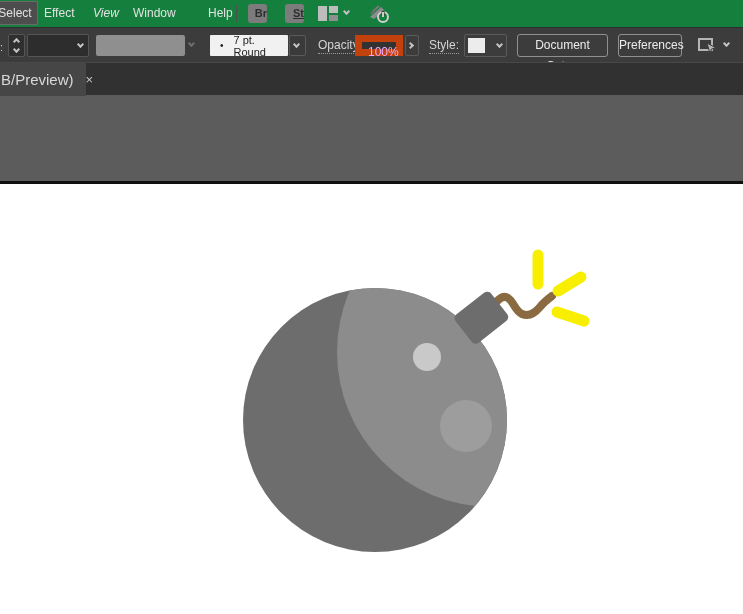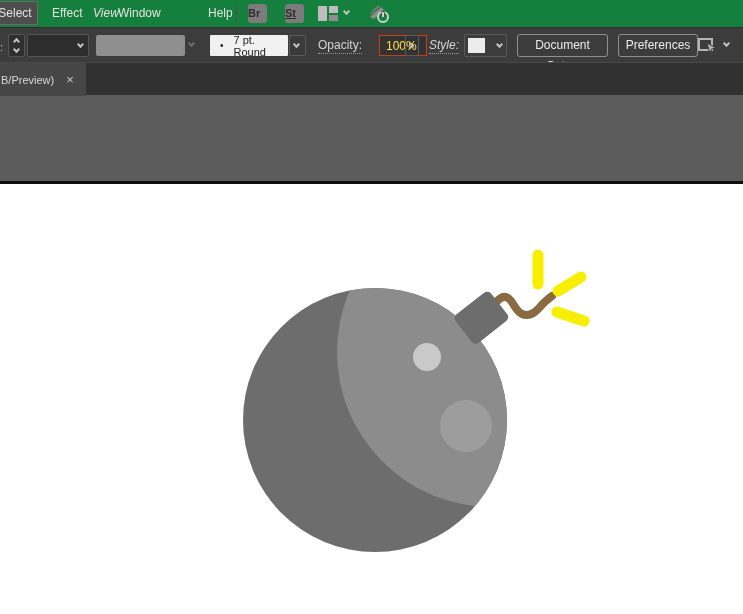--- a/index.html
+++ b/index.html
@@ -8,21 +8,21 @@
 
   
   .menubar { position:relative; height:27px; background:#15803d; overflow:hidden; }
   .menu-item { position:absolute; top:0; height:27px; line-height:27px;
     color:#e2e2e2; font-size:12px; }
   .menu-item.active { top:2px; height:22px; line-height:22px; background:#4d4d4d;
     outline:1px solid #6a6a6a; text-align:center; }
   .mb-divider { position:absolute; left:236px; top:5px; width:1px; height:17px; background:#4e4e4e; }
   .badge { position:absolute; top:4px; width:19px; height:19px; border-radius:3px;
     background:#7c7c7c; color:#2e2e2e; font-size:11px; font-weight:bold;
-    text-align:left; line-height:19px; }
+    text-align:right; line-height:19px; }
   .ws-icon { position:absolute; left:318px; top:6px; width:20px; height:15px; }
   .ws-icon .l { position:absolute; left:0; top:0; width:9px; height:15px; background:#bdbdbd; }
   .ws-icon .rt { position:absolute; left:11px; top:0; width:9px; height:7px; background:#bdbdbd; }
   .ws-icon .rb { position:absolute; left:11px; top:9px; width:9px; height:6px; background:#8f8f8f; }
 
   .chev { display:inline-block; width:7px; height:7px;
     border-right:2px solid #c2c2c2; border-bottom:2px solid #c2c2c2; }
   .chev-down { transform:rotate(45deg); }
   .chev-up { transform:rotate(-135deg); }
   .chev-right { transform:rotate(-45deg); }
@@ -49,56 +49,56 @@
   .brush-dd { position:absolute; left:210px; top:7px; width:78px; height:21px;
     background:#f1f1f1; border-radius:1px; display:flex; align-items:center;
     font-size:11px; color:#1d1d1d; }
   .brush-bullet { margin:0 10px 0 10px; font-size:10px; }
   .brush-chev-box { position:absolute; left:289px; top:7px; width:17px; height:21px;
     background:#3a3a3a; border:1px solid #5a5a5a; border-radius:2px; }
   .brush-chev-box .chev-down { position:absolute; left:4px; top:6px; }
   .ctl-label { position:absolute; top:10px; color:#d4d4d4; font-size:12px;
     border-bottom:1px dotted #9a9a9a; padding-bottom:1px; }
   .opacity-input { position:absolute; left:355px; top:7px; width:48px; height:21px;
-    background:#323232; border:1px solid #c2410c; color:#fde047; font-size:12px;
-    line-height:20px; padding-left:6px;margin-left:24px; }
+    background:#323232; border:7px solid #c2410c; color:#f0abfc; font-size:12px;
+    line-height:20px; padding-left:6px; }
   .more-btn { position:absolute; left:405px; top:7px; width:14px; height:21px;
     border:1px solid #5a5a5a; border-radius:2px; }
   .more-btn .chev-right { position:absolute; left:2px; top:7px; }
   .style-dd { position:absolute; left:464px; top:6px; width:43px; height:23px;
     border:1px solid #5a5a5a; border-radius:2px; }
   .style-swatch { position:absolute; left:3px; top:3px; width:17px; height:15px; background:#ececec; }
   .style-dd .chev-down { position:absolute; right:4px; top:7px; }
   .bar-btn { position:absolute; top:6px; height:23px; background:transparent;
     border:1px solid #909090; border-radius:3px; color:#ececec; font-size:12px;
     text-align:center; line-height:21px; }
   .arrange-icon { position:absolute; left:698px; top:8px; }
   .final-chev { position:absolute; left:724px; top:13px; }
 
   
   .tabbar { position:relative; height:33px; background:#313131; border-top:1px solid #484848; }
   .tab { position:absolute; left:0; top:0; width:86px; height:33px; background:#464646;
     display:flex; align-items:center; }
-  .tab-title { color:#d8d8d8; font-size:11px; padding-left:1px; white-space:nowrap; }
+  .tab-title { color:#d8d8d8; font-size:15px; padding-left:1px; white-space:nowrap; }
   .tab-close { margin-left:12px; color:#c8c8c8; font-size:13px; line-height:13px; cursor:default; }
 
   
   .pasteboard { height:86px; background:#5c5c5c; }
   .canvas-divider { height:3px; background:#101010; }
   .canvas { position:relative; height:430px; background:#ffffff; }
   .canvas svg { position:absolute; left:0; top:0; }
 </style>
 </head>
 <body>
 
 <div class="menubar">
   <div class="menu-item active" style="left:-7px;width:44px;">Select</div>
-  <div class="menu-item" style="left:52px;">Effect</div>
+  <div class="menu-item" style="left:44px;">Effect</div>
   <div class="menu-item" style="left:93px;font-style:italic;">View</div>
-  <div class="menu-item" style="left:118px;">Window</div>
+  <div class="menu-item" style="left:133px;">Window</div>
   <div class="menu-item" style="left:208px;">Help</div>
 
   <div class="mb-divider"></div>
 
   <div class="badge" style="left:248px;">Br</div>
   <div class="badge" style="left:285px;text-decoration:underline;">St</div>
 
   <div class="ws-icon">
     <div class="l"></div>
     <div class="rt"></div>
@@ -138,28 +138,28 @@
   <div class="brush-chev-box">
     <span class="chev chev-down chev-sm"></span>
   </div>
 
   <span class="ctl-label" style="left:318px;">Opacity:</span>
   <div class="opacity-input">100%</div>
   <div class="more-btn">
     <span class="chev chev-right chev-sm"></span>
   </div>
 
-  <span class="ctl-label" style="left:429px;font-style:italic;">Style:</span>
+  <span class="ctl-label" style="left:429px;">Style:</span>
   <div class="style-dd">
     <div class="style-swatch"></div>
     <span class="chev chev-down chev-sm"></span>
   </div>
 
   <button class="bar-btn" style="left:517px;width:91px;">Document Setup</button>
-  <button class="bar-btn" style="left:618px;width:80px;">Preferences</button>
+  <button class="bar-btn" style="left:618px;width:64px;">Preferences</button>
 
   <svg class="arrange-icon" width="21" height="19" viewBox="0 0 21 19">
     <rect x="1" y="3" width="13" height="11" fill="none" stroke="#b5b5b5" stroke-width="2"></rect>
     <path d="M9 7 L18 12 L13.5 13 L12 17.5 Z" fill="#b5b5b5" stroke="#3c3c3c" stroke-width="1"></path>
   </svg>
   <span class="chev chev-down chev-sm final-chev"></span>
 </div>
 
 <div class="tabbar">
   <div class="tab">

